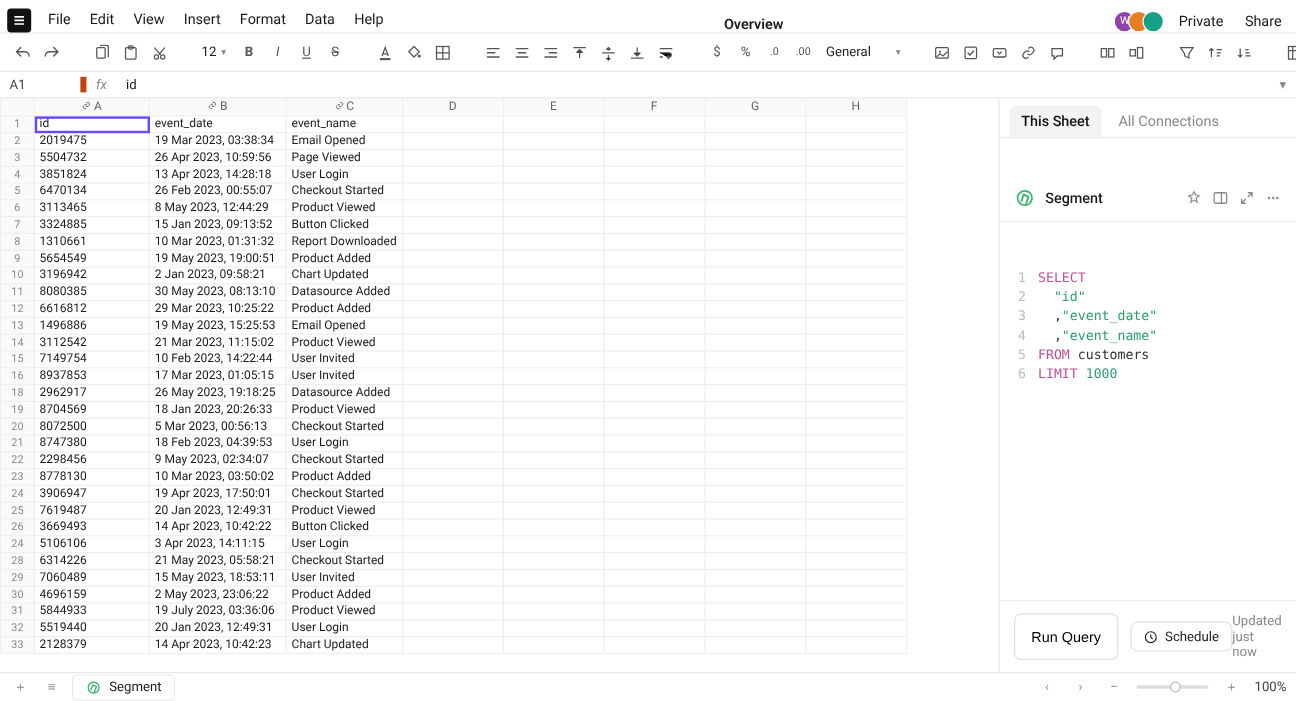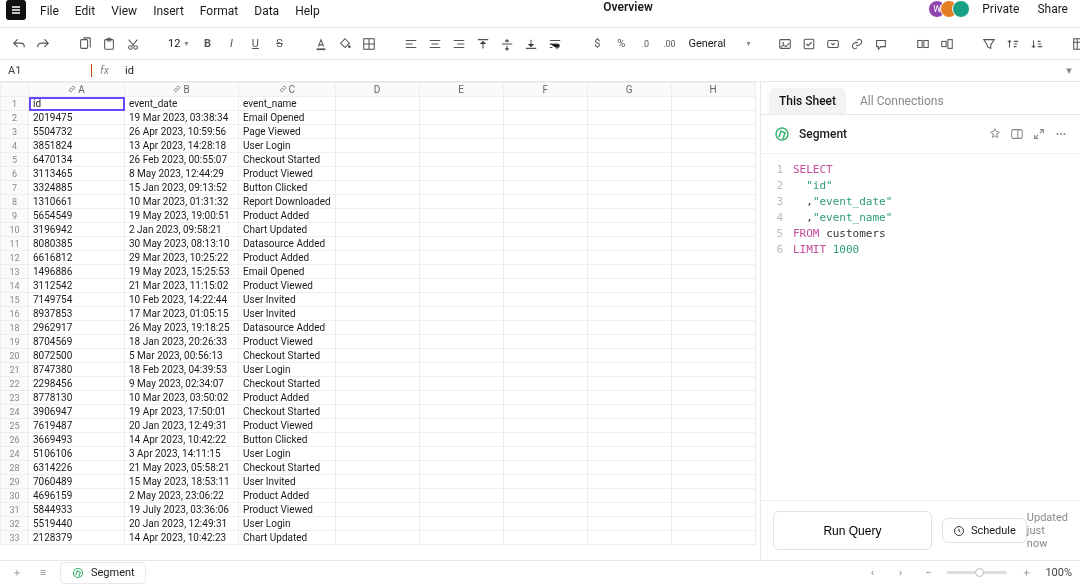--- a/index.html
+++ b/index.html
@@ -1,40 +1,40 @@
 <!DOCTYPE html>
 <html><head>
 <meta charset="utf-8">
 <style>
   * { box-sizing: border-box; margin: 0; padding: 0; }
   html, body { width: 1080px; height: 584px; overflow: hidden; font-family: -apple-system, BlinkMacSystemFont, "Segoe UI", Roboto, sans-serif; font-size: 11px; color: #1a1a1a; background: #fff; }
 
   
-  .menubar { display:flex; align-items:flex-start; height:28px; border-bottom:1px solid #e8e8e8; padding:0 6px; }
+  .menubar { display:flex; align-items:flex-end; height:28px; border-bottom:1px solid #e8e8e8; padding:0 6px; }
   .menubar .logo { width:20px; height:20px; background:#111; border-radius:3px; display:flex; align-items:center; justify-content:center; margin-right:6px;}
   .menubar .logo svg{stroke:#fff;}
   .menubar .menu-item { padding:4px 8px; cursor:pointer; font-size:12px;}
   .menubar .title { flex:1; text-align:center; font-size:12px; font-weight:600;}
   .menubar .right { display:flex; align-items:center; gap:6px;}
   .avatar { width:18px; height:18px; border-radius:50%; display:inline-flex; align-items:center; justify-content:center; font-size:9px; color:#fff; border:1px solid #fff; margin-left:-6px;}
   .avatar:first-child{margin-left:0;}
   .menubar .link { font-size:12px; padding:2px 6px; cursor:pointer;}
 
   
   .toolbar { display:flex; align-items:center; height:32px; border-bottom:1px solid #e8e8e8; padding:0 8px; gap:4px;}
   .tb-group { display:flex; align-items:center; gap:2px; }
   .tb-sep { width:1px; height:18px; background:#e8e8e8; margin:0 6px;}
   .tb-btn { width:22px; height:22px; display:flex; align-items:center; justify-content:center; border-radius:3px; cursor:pointer; color:#555;}
   .tb-text { font-size:11px; padding:0 4px; display:flex; align-items:center; gap:4px; cursor:pointer;}
   .chev{font-size:8px; color:#888;}
   .spacer{flex:1;}
   
   
   .fxbar { display:flex; align-items:center; height:22px; border-bottom:1px solid #e8e8e8; font-size:11px;}
-  .fxbar .cellref { width:92px; padding:0 8px; border-right:1px solid #c2410c; color:#444;}
+  .fxbar .cellref { width:72px; padding:0 8px; border-right:5px solid #c2410c; color:#444;}
   .fxbar .fx { padding:0 8px; color:#888; font-style:italic;}
   .fxbar .val { padding:0 8px; flex:1;}
   .fxbar .drop { width:22px; text-align:center; color:#888; cursor:pointer;}
 
   
   .main { display:flex; height:calc(584px - 28px - 32px - 22px - 24px);}
   .sheet-area { flex:1; overflow:hidden; display:flex; flex-direction:column;}
   
   
   .grid { flex:1; overflow:auto; }
@@ -43,21 +43,21 @@
   th.colhead { background:#fafafa; font-weight:400; color:#666; height:14px; position:relative;}
   th.rowhead { background:#fafafa; font-weight:400; color:#888; width:28px; text-align:center; font-size:9px;}
   .corner { background:#fafafa; width:28px;}
   .colA{width:96px;} .colB{width:114px;} .colC{width:96px;} .colW{width:84px;}
   .hdr-cell{ background:#fff; color:#222;}
   .active-cell{ outline:2px solid #6b46ff; outline-offset:-2px; }
   .link-icon{ display:inline-block; width:8px; height:8px; margin-right:2px;}
   .colhead .link-icon svg{stroke:#888;}
 
   
-  .panel { width:320px; border-left:1px solid #e8e8e8; display:flex; flex-direction:column;}
+  .panel { width:248px; border-left:1px solid #e8e8e8; display:flex; flex-direction:column;gap:31px;}
   .panel-tabs{ display:flex; border-bottom:1px solid #e8e8e8; padding:6px 8px 0; gap:4px;}
   .panel-tab{ padding:6px 10px; font-size:12px; color:#888; cursor:pointer; border-radius:6px 6px 0 0;}
   .panel-tab.active{ background:#f3f3f3; color:#111; font-weight:500;}
   .panel-head{ display:flex; align-items:center; padding:10px 12px; gap:8px; border-bottom:1px solid #f0f0f0;}
   .seg-icon{ width:18px; height:18px; display:flex; align-items:center; justify-content:center; color:#3cb371;}
   .panel-title{ flex:1; font-size:12px; font-weight:500;}
   .panel-actions{ display:flex; gap:8px; color:#888;}
   .panel-actions .ic{cursor:pointer;}
   .code-area{ flex:1; padding:8px 10px; font-family:ui-monospace,Menlo,Consolas,monospace; font-size:11px; line-height:1.45; overflow:auto; white-space:pre;}
   .code-line{ display:flex;}

